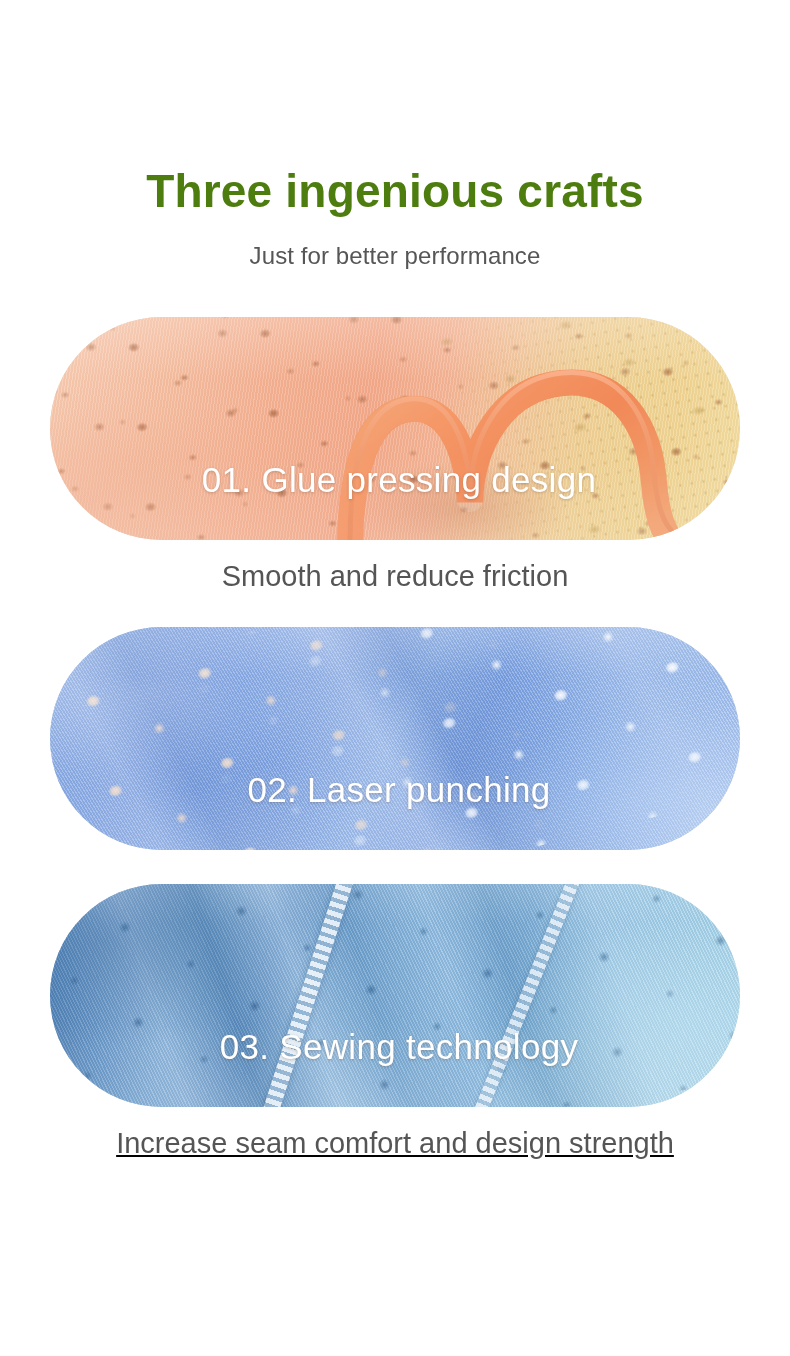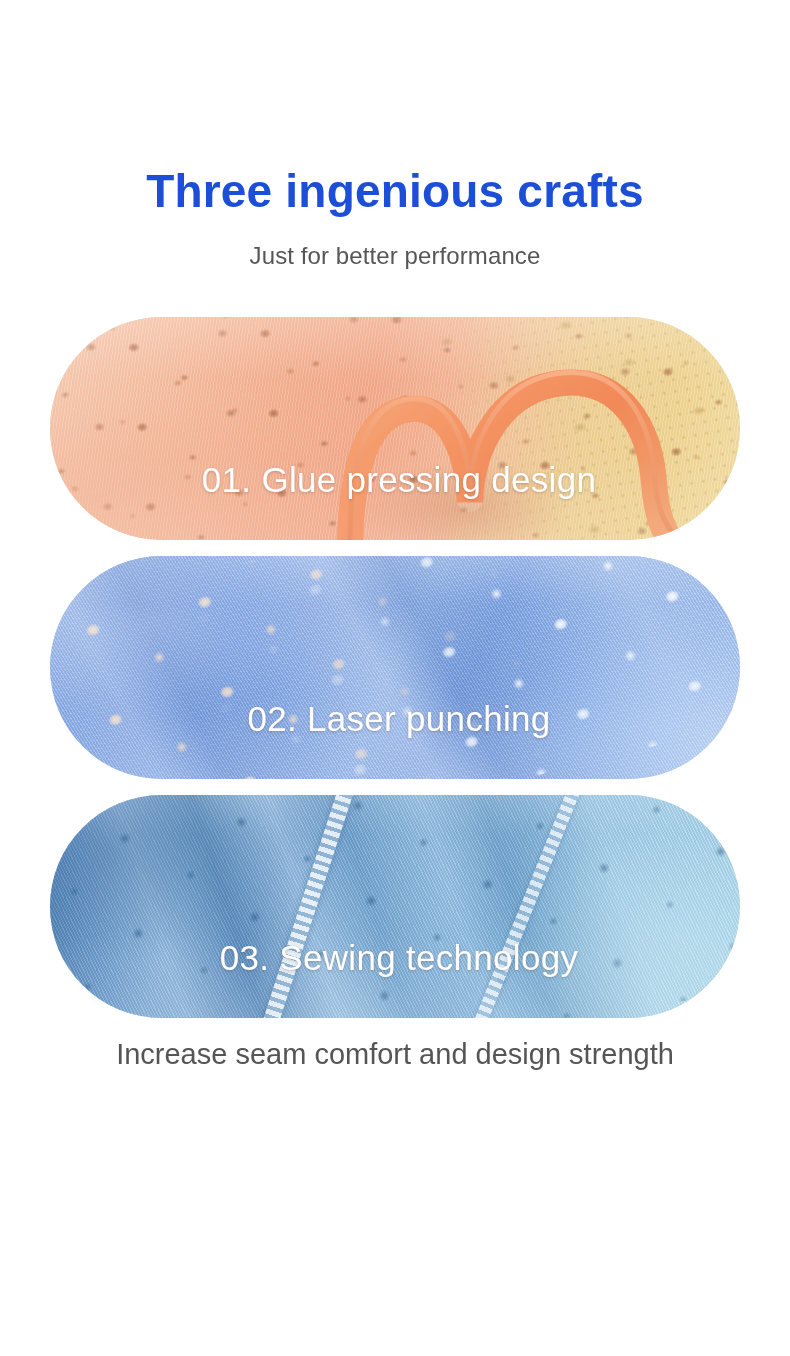--- a/index.html
+++ b/index.html
@@ -23,21 +23,21 @@
   }
 
   
   .header {
     padding-top: 166px;
     text-align: center;
   }
   .page-title {
     font-size: 46px;
     font-weight: 600;
-    color: #1d4ed8;
+    color: #4d7c0f;
     letter-spacing: 0.2px;
     line-height: 1.1;
     margin: 0;
   }
   .page-subtitle {
     font-size: 24px;
     font-weight: 400;
     color: #565656;
     letter-spacing: 0.1px;
     margin: 26px 0 0 0;
@@ -45,21 +45,22 @@
   }
 
   
   .cards {
     margin-top: 48px;
   }
   .card-block {
     width: 790px;
   }
   .card-block + .card-block {
-    margin-top: 16px;
+    margin-top: 34px;
+    text-decoration: underline;
   }
 
   .card {
     position: relative;
     width: 690px;
     height: 223px;
     margin: 0 auto;
     border-radius: 112px;
     overflow: hidden;
     background: #e9e9e9;
@@ -404,20 +405,21 @@
                        C 422 128, 452 72, 512 66
                        C 572 60, 600 112, 604 166
                        C 608 214, 620 232, 648 238" fill="none" stroke="#ffffff" stroke-width="26" stroke-linecap="round" stroke-dasharray="1 3" opacity="0.16"></path>
             </svg>
           </div>
           <div class="layer c1-depth"></div>
           <div class="layer blur-bottom"></div>
         </div>
         <div class="card-label">01. Glue pressing design</div>
       </div>
+      <div class="card-caption">Smooth and reduce friction</div>
     </div>
 
     <div class="card-block">
       <div class="card">
         <div class="photo">
           <div class="layer c2-base"></div>
           <div class="layer c2-twill"></div>
           <div class="layer c2-folds"></div>
           <div class="layer c2-dots-cream"></div>
           <div class="layer c2-dots-white"></div>

